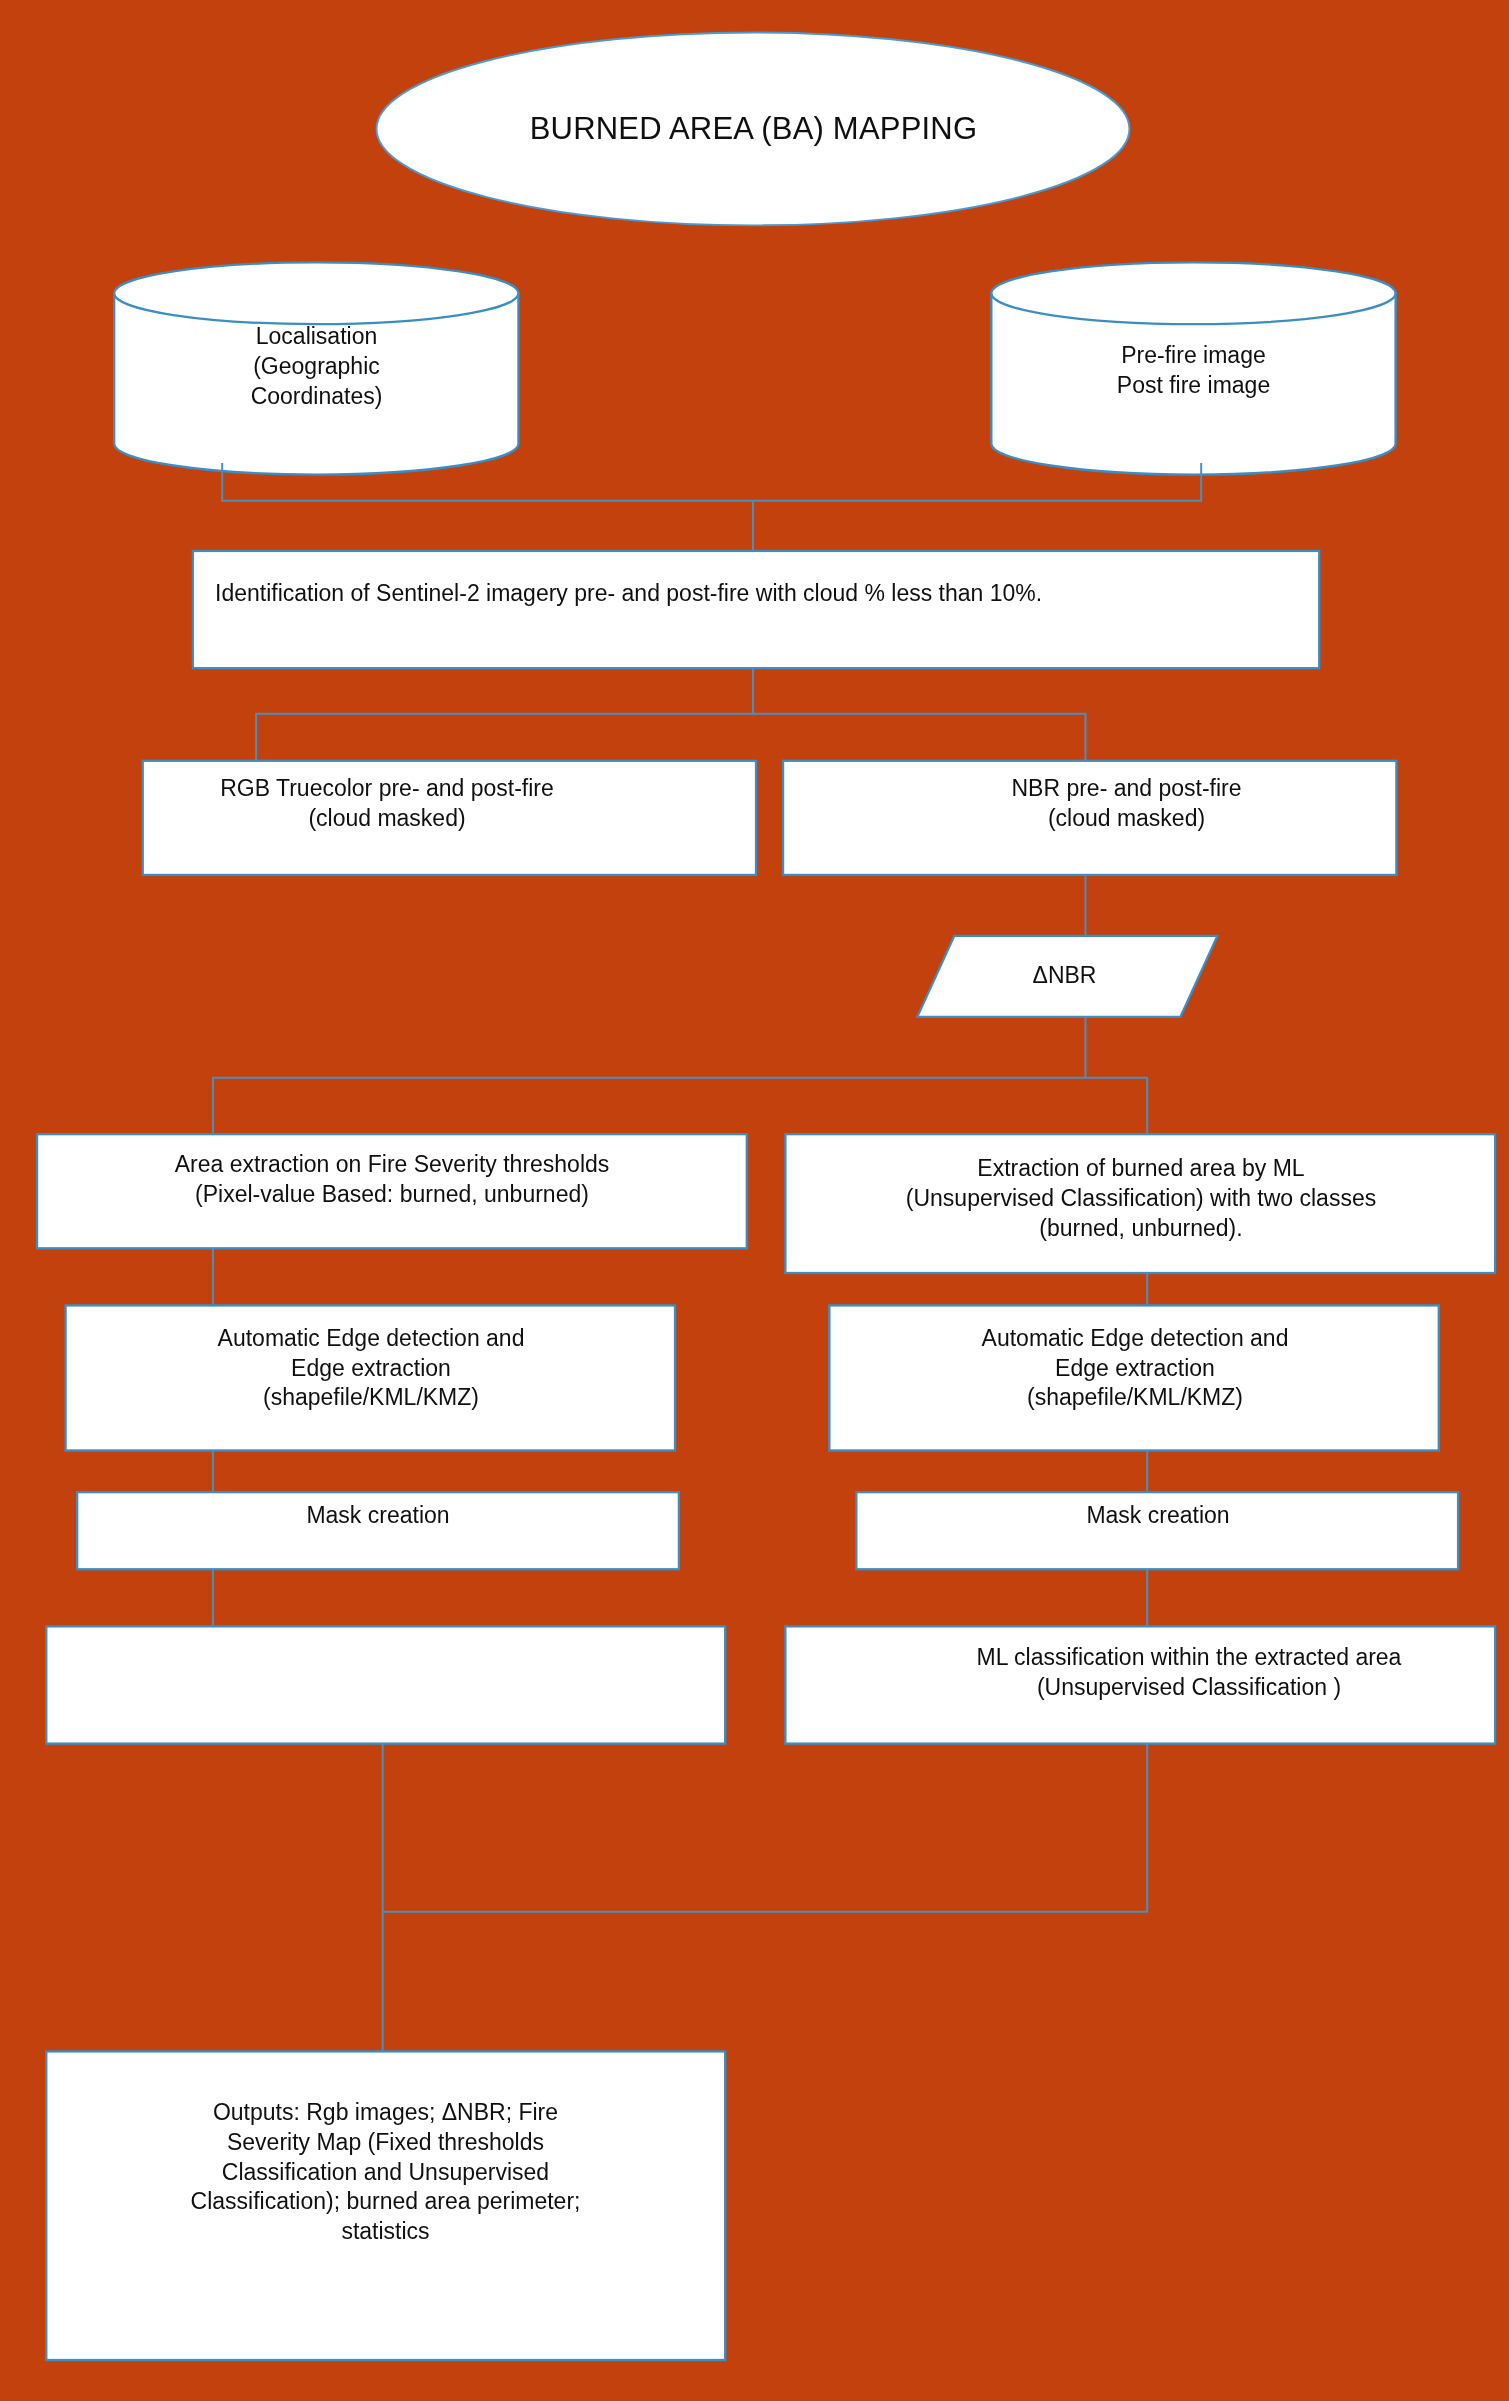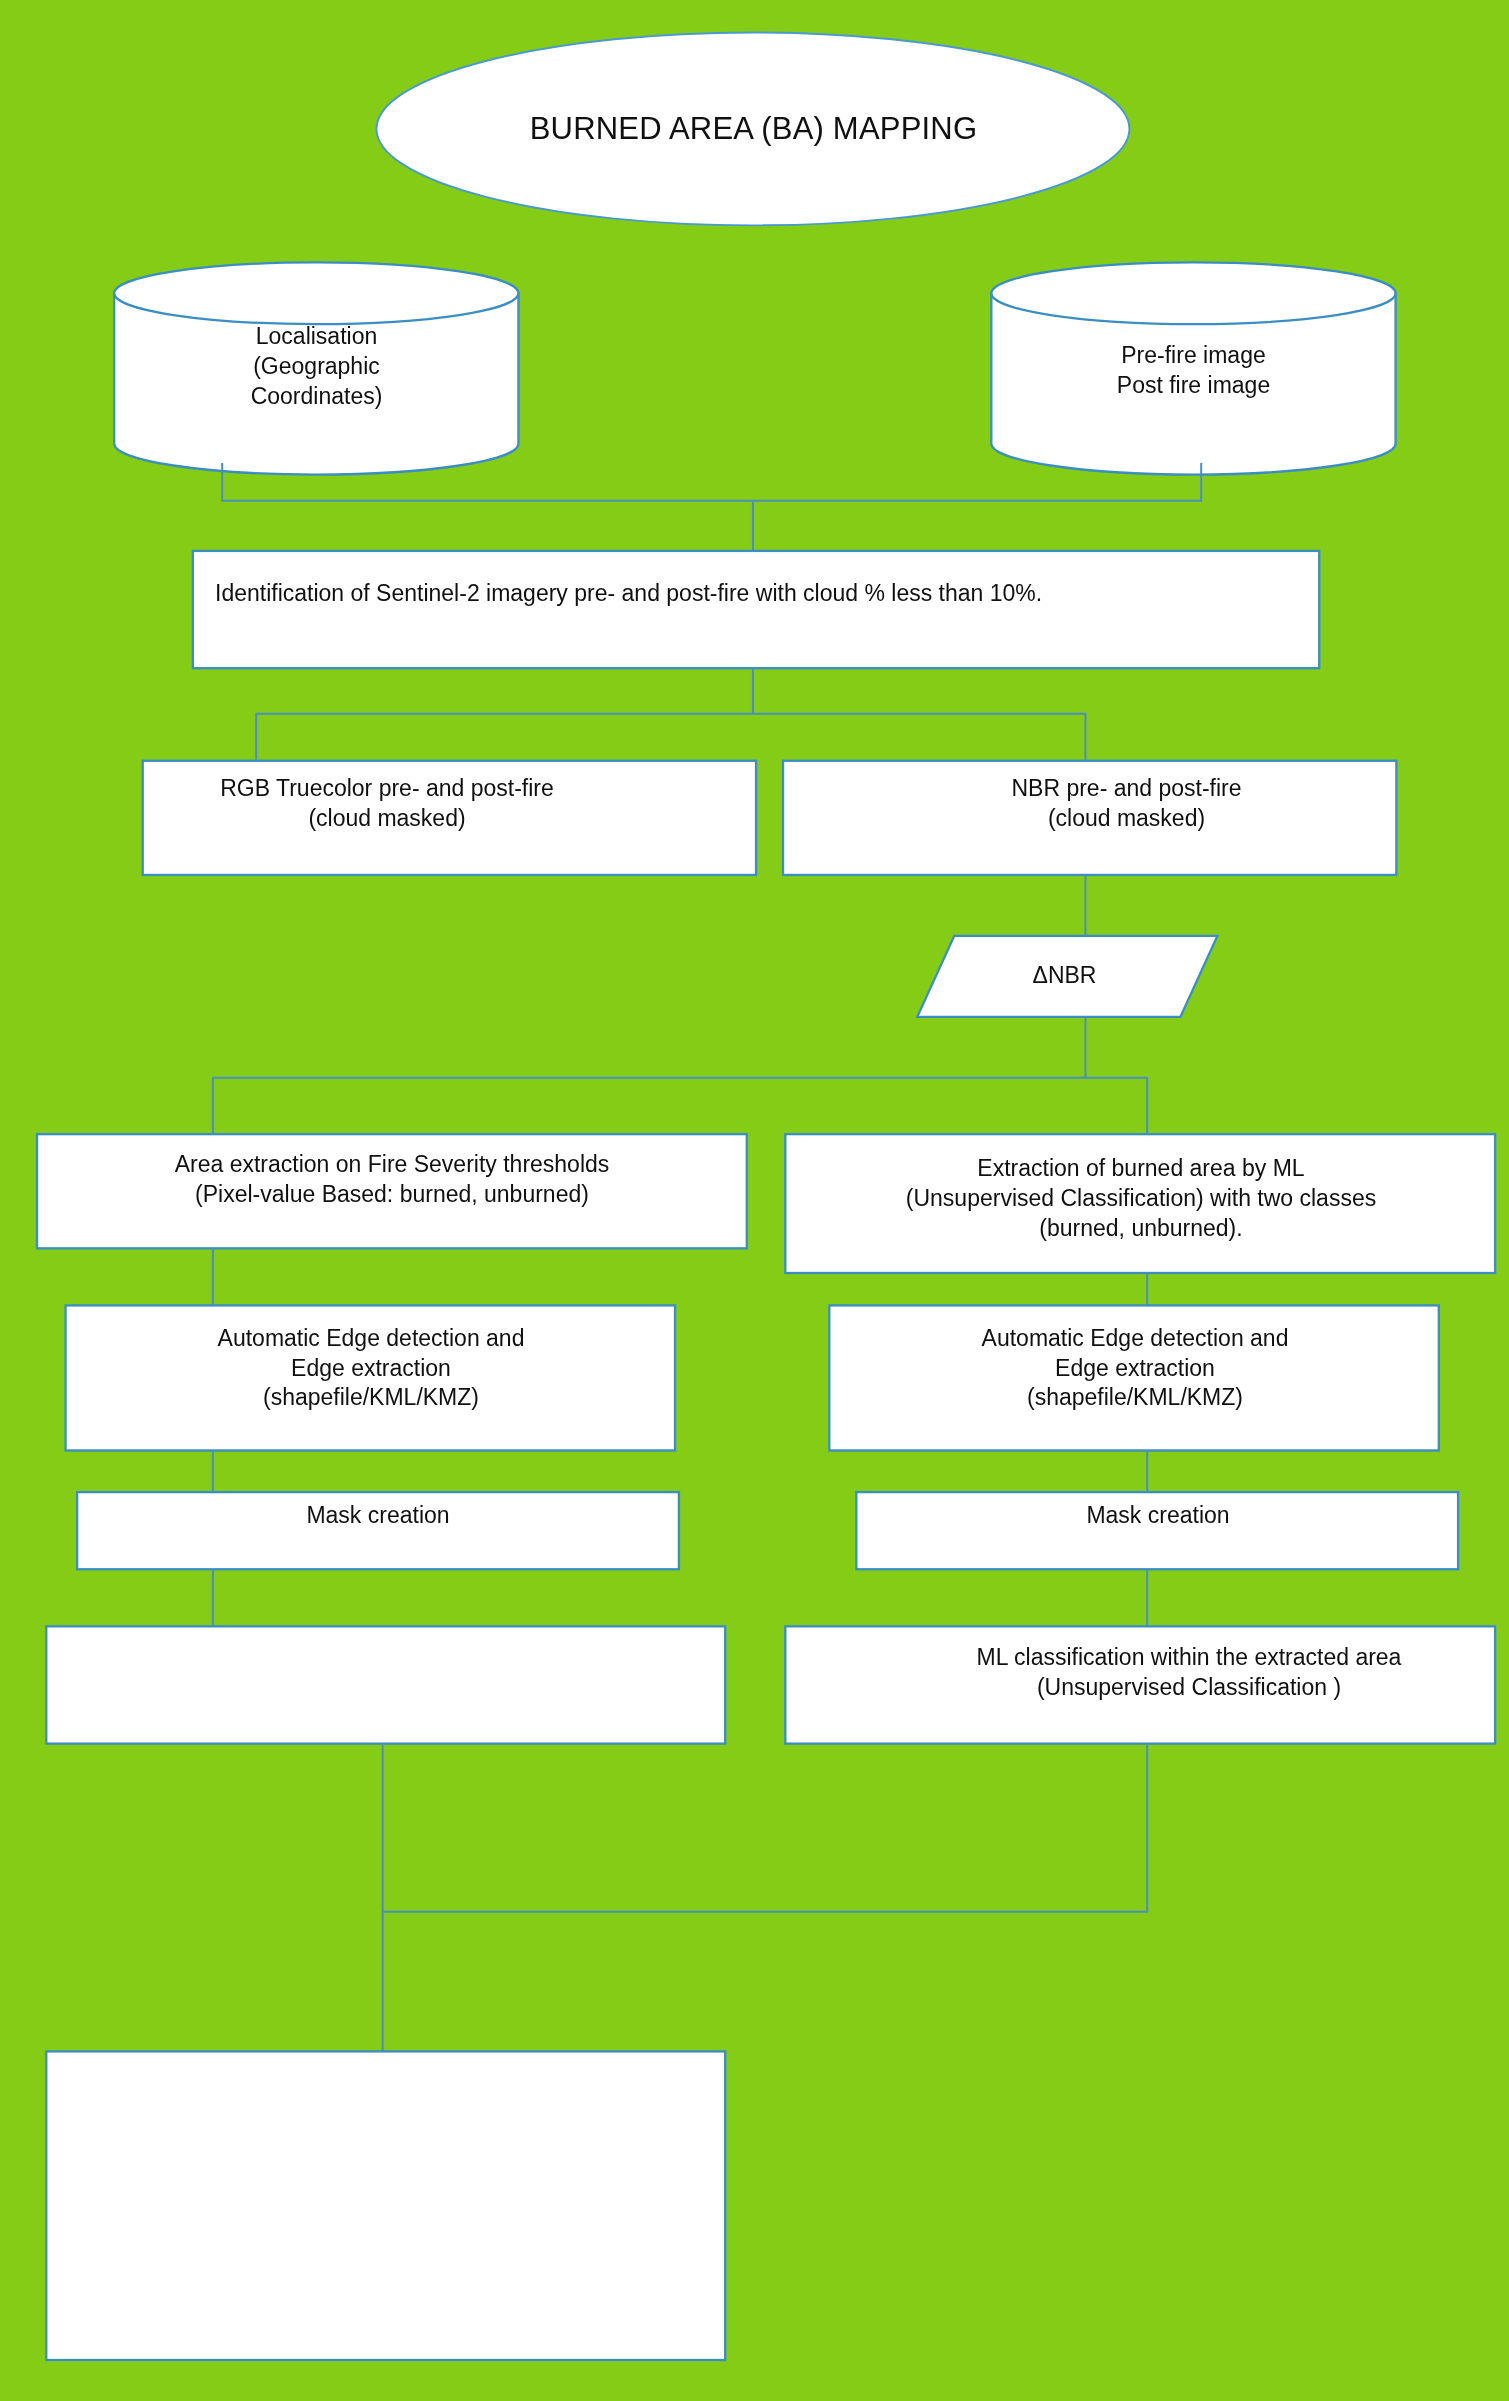--- a/index.html
+++ b/index.html
@@ -7,21 +7,21 @@
     padding: 0;
     background: #ffffff;
   }
   body {
     font-family: "Liberation Sans", sans-serif;
   }
   #flow-root {
     position: relative;
     width: 1509px;
     height: 2401px;
-    background: #84cc16;
+    background: #c2410c;
     overflow: hidden;
   }
   #flow-svg {
     position: absolute;
     top: 0;
     left: 0;
     width: 1509px;
     height: 2401px;
   }
   .node-shape {
@@ -166,15 +166,20 @@
 (shapefile/KML/KMZ)</div>
 
   <div class="node-label lbl-body" style="left:77px; top:1495px; width:602px; height:42px;">Mask creation</div>
 
   <div class="node-label lbl-body" style="left:857px; top:1495px; width:602px; height:42px;">Mask creation</div>
 
 
   <div class="node-label lbl-body" style="left:786px; top:1634px; width:710px; height:77px;padding-left:48px;">ML classification within the extracted area
 (Unsupervised Classification )</div>
 
+  <div class="node-label lbl-body" style="left:46px; top:2076px; width:679px; height:193px;">Outputs: Rgb images; ΔNBR; Fire
+Severity Map (Fixed thresholds
+Classification and Unsupervised
+Classification); burned area perimeter;
+statistics</div>
 
 </div>
 
 
 </body></html>

